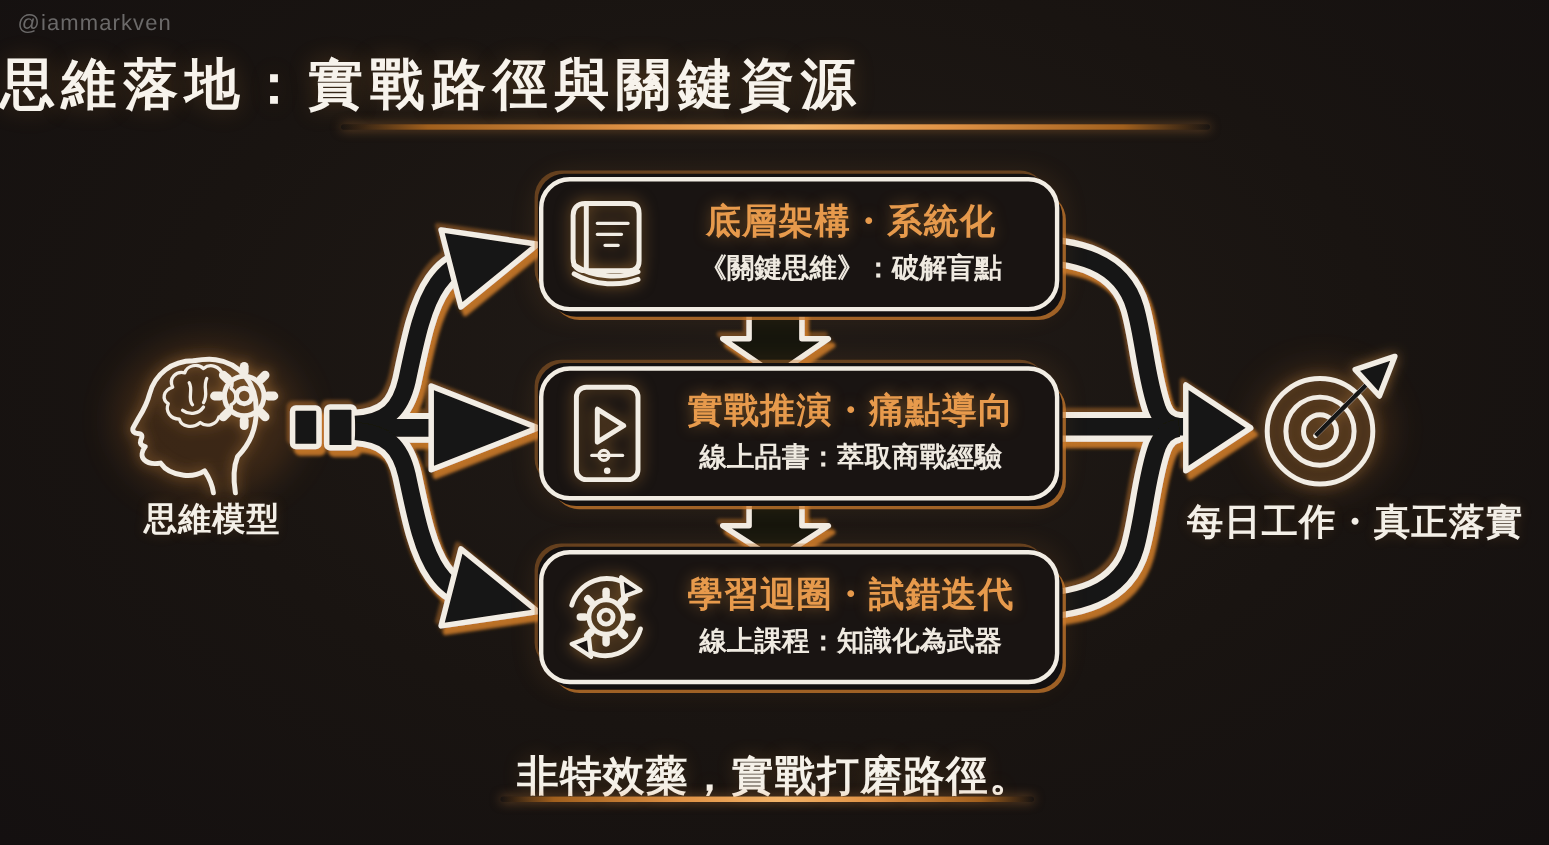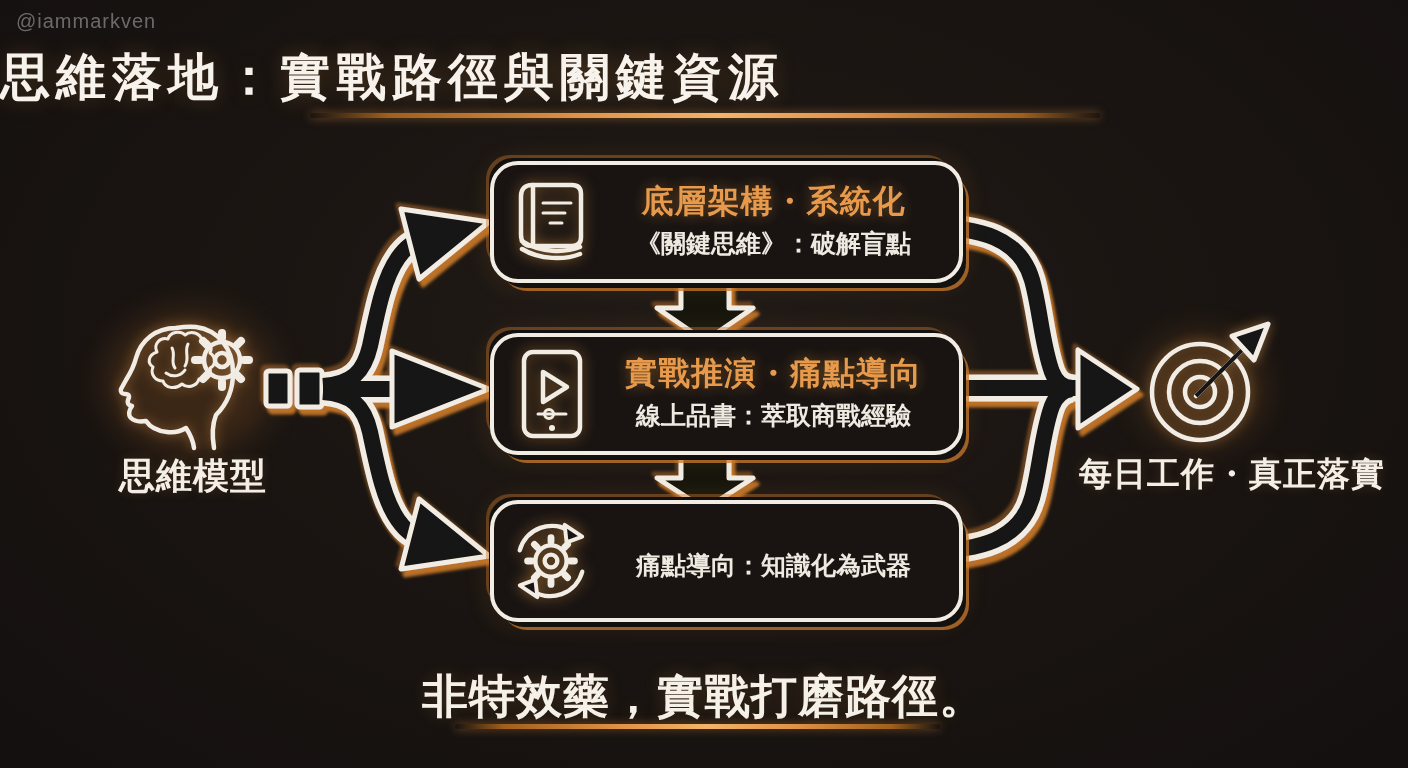--- a/index.html
+++ b/index.html
@@ -40,24 +40,24 @@
   .box1{top:161px}.box2{top:333px}.box3{top:500px}
   .box-icon{width:82px;height:94px;flex:0 0 auto;margin-right:10px;
     filter:drop-shadow(0 0 7px rgba(232,156,66,.55));}
   .box-icon svg{width:100%;height:100%;}
   .box-text{flex:1;text-align:center;}
   .box-title{font-size:32px;font-weight:900;color:#e79a4c;letter-spacing:1px;
     line-height:1.1;text-shadow:0 0 14px rgba(232,156,66,.40);}
   .box-subtitle{font-size:25px;font-weight:700;color:#efeae1;margin-top:8px;letter-spacing:0;}
   .label{position:absolute;font-weight:900;color:#f3efe7;z-index:3;text-align:center;
     text-shadow:0 0 12px rgba(232,156,66,.18);}
-  .label-source{left:103px;top:452px;width:180px;font-size:36px;letter-spacing:1px;}
+  .label-source{left:103px;top:452px;width:180px;font-size:30px;letter-spacing:1px;}
   .label-dest{left:1056px;top:452px;width:352px;font-size:33px;letter-spacing:1px;}
-  .footer{position:absolute;left:0;right:0;top:666px;margin:0;text-align:center;
-    font-size:46px;font-weight:900;color:#f5f1e9;letter-spacing:1px;z-index:3;
+  .footer{position:absolute;left:0;right:0;top:666px;margin:14px;text-align:center;
+    font-size:38px;font-weight:900;color:#f5f1e9;letter-spacing:1px;z-index:3;
     text-shadow:0 0 18px rgba(232,156,66,.20);}
   .band{fill:none;stroke:#f2ede4;stroke-width:27;stroke-linejoin:round;}
   .band-in{fill:none;stroke:#191412;stroke-width:16;stroke-linejoin:round;}
   .ahead{fill:#191412;stroke:#f2ede4;stroke-width:5;stroke-linejoin:round;}
   .blocka{fill:#17120f;stroke:#f2ede4;stroke-width:5;stroke-linejoin:round;}
   .dashr{fill:#191412;stroke:#f2ede4;stroke-width:5;}
   .ico{fill:none;stroke:#f2ede4;stroke-width:4.5;stroke-linecap:round;stroke-linejoin:round;}
   .ico-thin{fill:none;stroke:#f2ede4;stroke-width:3;stroke-linecap:round;stroke-linejoin:round;}
 </style>
 </head>
@@ -195,20 +195,21 @@
           <line x1="56" y1="61" x2="59" y2="64"></line>
           <line x1="28" y1="33" x2="25" y2="30"></line>
         </g>
         <path class="ico" d="M10 36 A34 34 0 0 1 62 17"></path>
         <polygon points="74,22 56,10 58,28" fill="#191412" stroke="#f2ede4" stroke-width="4" stroke-linejoin="round"></polygon>
         <path class="ico" d="M74 58 A34 34 0 0 1 22 77"></path>
         <polygon points="10,72 28,84 26,66" fill="#191412" stroke="#f2ede4" stroke-width="4" stroke-linejoin="round"></polygon>
       </svg>
     </div>
     <div class="box-text">
-      <div class="box-subtitle">痛點導向：知識化為武器</div>
+      <div class="box-title">學習迴圈・試錯迭代</div>
+      <div class="box-subtitle">線上課程：知識化為武器</div>
     </div>
   </div>
 
   <p class="footer">非特效藥，實戰打磨路徑。</p>
   <div class="underline footer-underline"></div>
 
 </div>
 
 </body></html>

